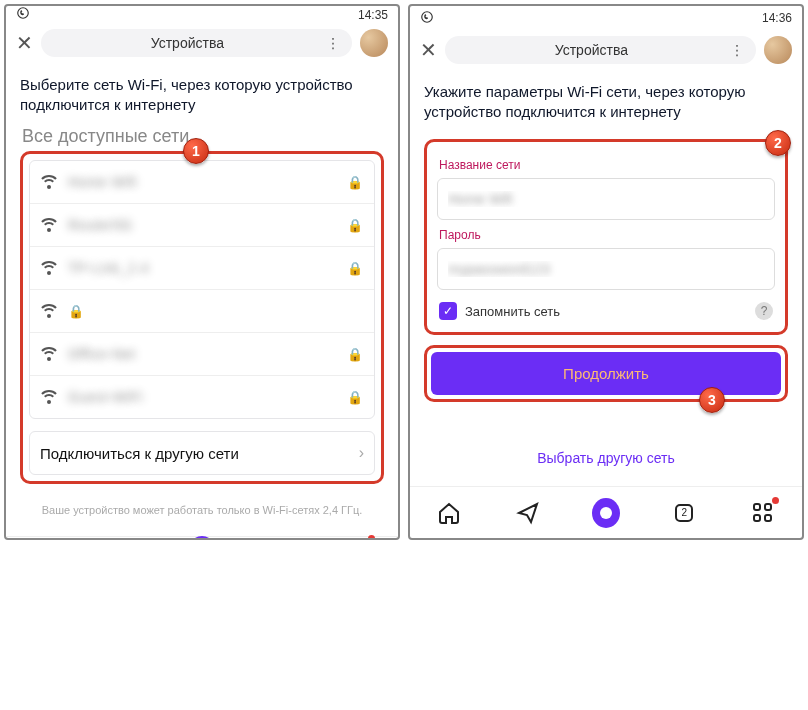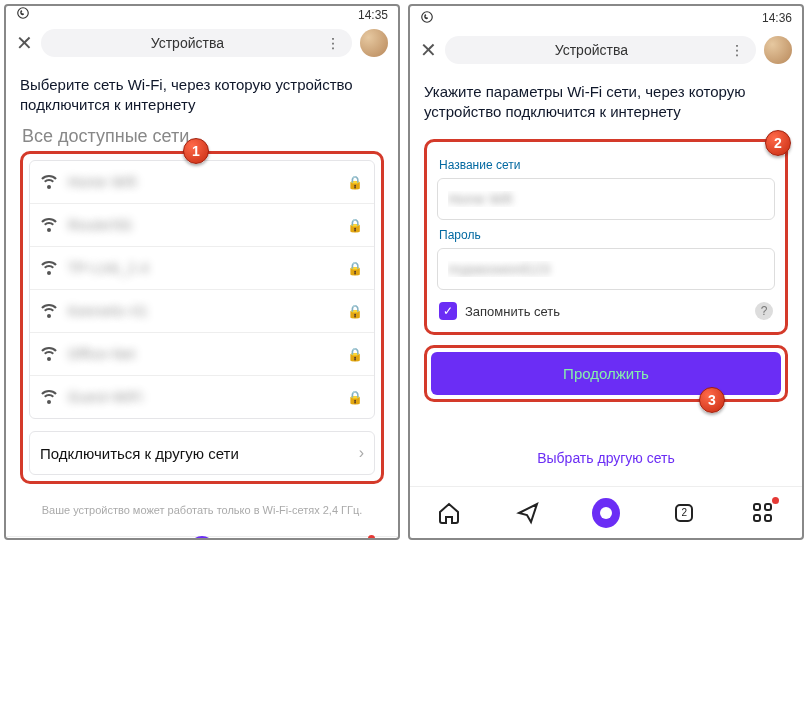--- a/index.html
+++ b/index.html
@@ -84,33 +84,33 @@
   .nav-circle.outline { border: 2px solid #6b2df5; }
   .nav-circle.outline .inner { width: 12px; height: 12px; background:#6b2df5; border-radius:50%; }
   .nav-circle.fill { background:#6b2df5; }
   .nav-circle.fill .inner { width: 12px; height: 12px; background:#fff; border-radius:50%; }
   .reddot { position:absolute; top:-2px; right:-2px; width:7px; height:7px; background:#e53935; border-radius:50%; }
   .sq { width:18px; height:18px; border:2px solid #222; border-radius:5px; font-size:10px; display:flex;align-items:center;justify-content:center;}
   .grid4 { display:grid; grid-template-columns: 8px 8px; grid-template-rows:8px 8px; gap:3px;}
   .grid4 div { border:2px solid #222; border-radius:3px;}
 
   
-  .form-label { font-size: 12px; color: #0369a1; margin: 8px 2px 6px; }
+  .form-label { font-size: 12px; color: #be185d; margin: 8px 2px 6px; }
   .input {
     width: 100%; border: 1px solid #ddd; border-radius: 6px;
     padding: 12px 10px; font-size: 14px;
     color: transparent; text-shadow: 0 0 7px rgba(0,0,0,.4);
     background: #fff;
   }
   .remember { display:flex; align-items:center; gap:8px; margin:12px 2px 2px; font-size:13px; color:#333;}
   .cb { width:18px; height:18px; background:#6b2df5; border-radius:4px; display:flex;align-items:center;justify-content:center; color:#fff; font-size:12px;}
   .help { margin-left:auto; width:18px;height:18px;border-radius:50%; background:#ddd; color:#777; font-size:12px; display:flex;align-items:center;justify-content:center;}
   .btn-wrap { margin-top: 10px; border:3px solid #d43a2a; border-radius:10px; padding:4px; position:relative;}
   .primary-btn {
-    width:100%; background:#6b2df5; color:#86efac; text-align:center;
+    width:100%; background:#6b2df5; color:#fdba74; text-align:center;
     padding:13px; border-radius:6px; font-size:15px; border:none;
   }
   .link { text-align:center; color:#6b2df5; font-size:14px; margin-top:auto; margin-bottom:20px;}
   .field-block { padding: 2px 4px 4px 4px; }
 </style>
 </head>
 <body>
 
 <div class="phone">
   <div class="statusbar">
@@ -154,21 +154,20 @@
           <span class="wifi-icon">
               <span class="wifi-dot"></span>
             </span>
           <span class="blur">TP-Link_2.4</span>
           <span class="lock-icon">🔒</span>
         </div>
         <div class="row">
           <span class="wifi-icon">
               <span class="wifi-dot"></span>
             </span>
-          <span class="blur">Keenetic-01</span>
           <span class="lock-icon">🔒</span>
         </div>
         <div class="row">
           <span class="wifi-icon">
               <span class="wifi-dot"></span>
             </span>
           <span class="blur">Office-Net</span>
           <span class="lock-icon">🔒</span>
         </div>
         <div class="row">

